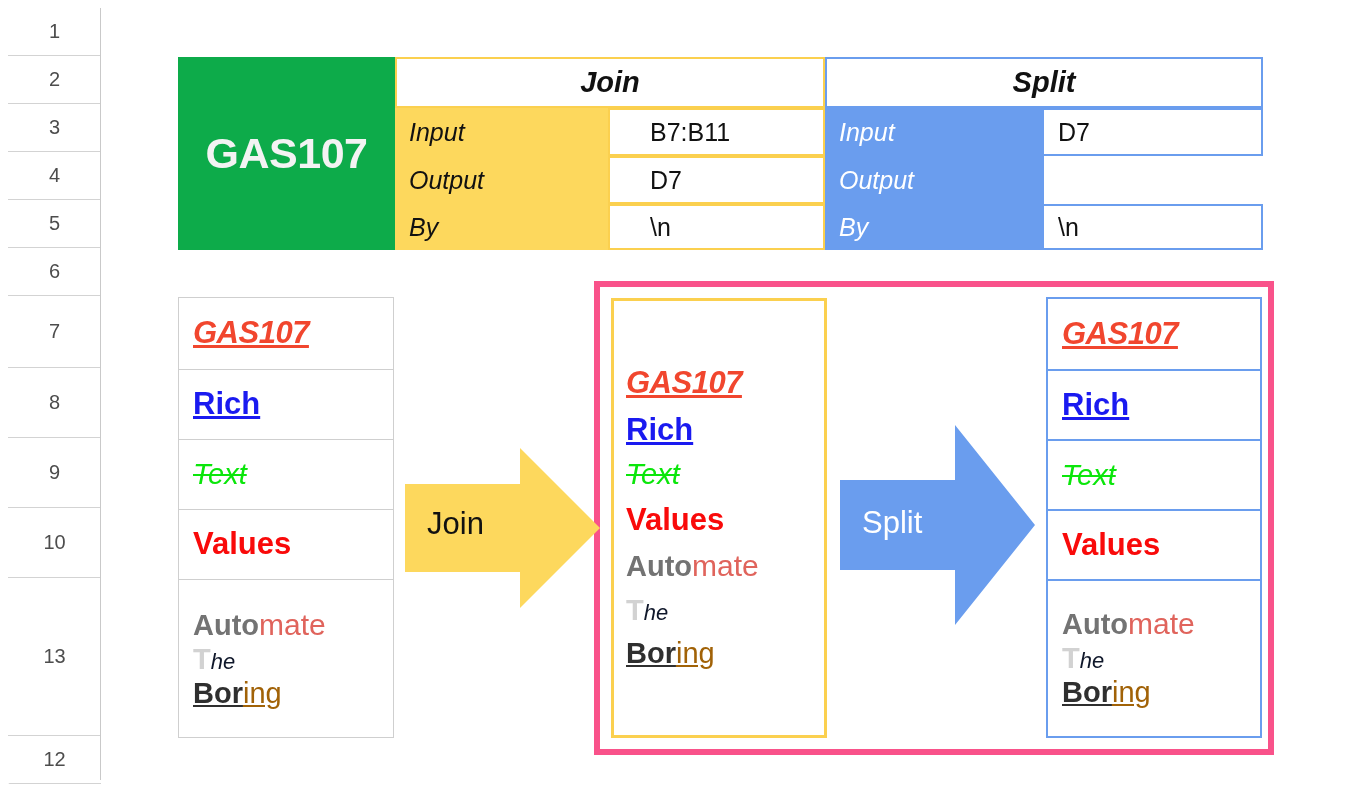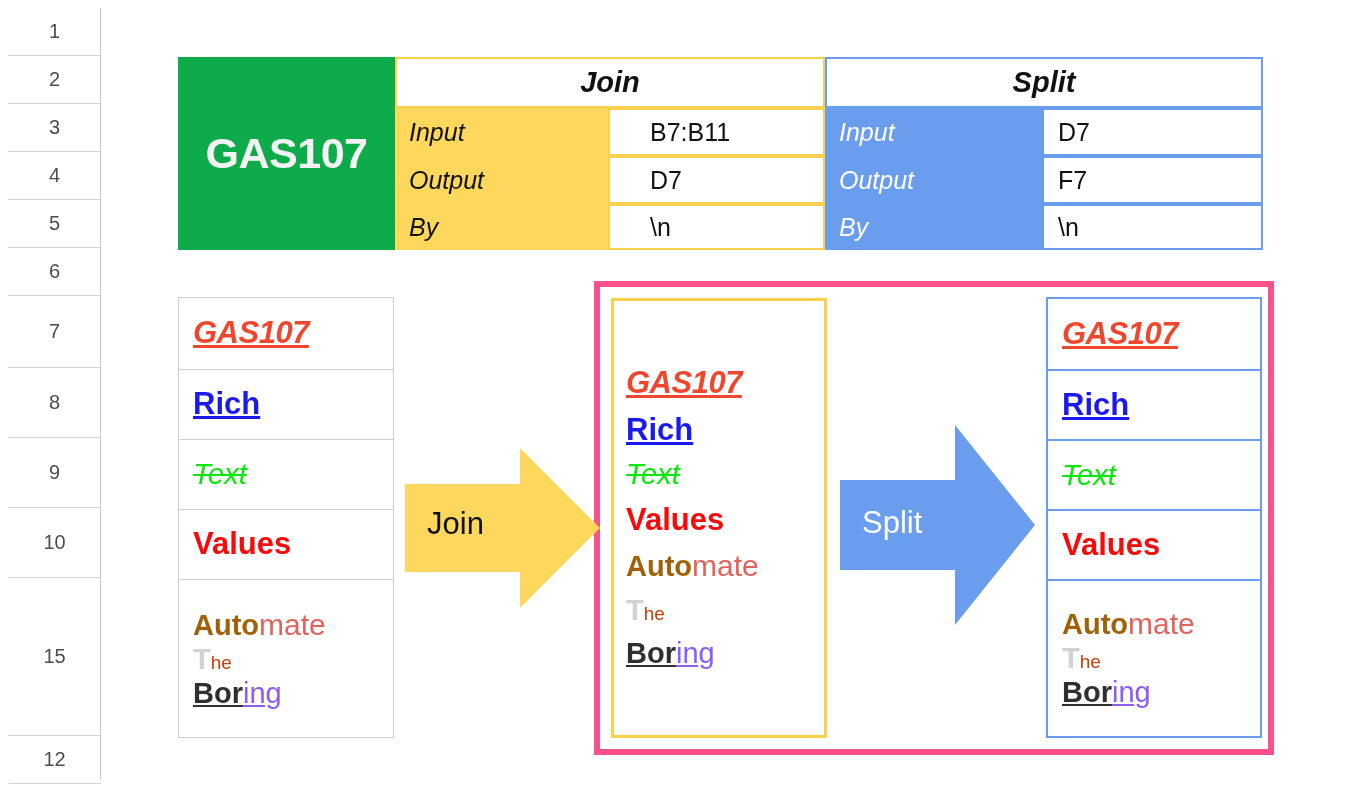--- a/index.html
+++ b/index.html
@@ -197,26 +197,26 @@
     color: #0BE60B;
     font-style: italic;
     text-decoration: line-through;
     font-size: 29px;
   }
   .t-values {
     color: #F90A0A;
     font-weight: bold;
     font-size: 31px;
   }
-  .t-auto-b { color: #a16207; font-weight: bold; font-size: 29px; }
+  .t-auto-b { color: #737373; font-weight: bold; font-size: 29px; }
   .t-auto-r { color: #E0645C; font-weight: normal; font-size: 30px; }
   .t-the-b  { color: #D2D2D2; font-weight: bold; font-size: 29px; }
-  .t-the-r  { color: #c2410c; font-weight: normal; font-size: 19px; }
+  .t-the-r  { color: #0f172a; font-weight: normal; font-size: 22px; font-style: italic; }
   .t-bor-b  { color: #2F2F2F; font-weight: bold; font-size: 29px; text-decoration: underline; margin-top: 24px; }
-  .t-bor-r  { color: #8b5cf6; font-weight: normal; font-size: 29px; text-decoration: underline; }
+  .t-bor-r  { color: #a16207; font-weight: normal; font-size: 29px; text-decoration: underline; }
 
   .multi-line { line-height: 1.48; }
   .joined-line { line-height: 1.5; }
 </style>
 </head>
 <body>
 
 <div id="sheet">
 
   <div id="gutter">
@@ -224,21 +224,21 @@
         <div class="row-head" style="top: 8px; height: 48px;">1</div>
         <div class="row-head" style="top: 56px; height: 48px;">2</div>
         <div class="row-head" style="top: 104px; height: 48px;">3</div>
         <div class="row-head" style="top: 152px; height: 48px;">4</div>
         <div class="row-head" style="top: 200px; height: 48px;">5</div>
         <div class="row-head" style="top: 248px; height: 48px;">6</div>
         <div class="row-head" style="top: 296px; height: 72px;">7</div>
         <div class="row-head" style="top: 368px; height: 70px;">8</div>
         <div class="row-head" style="top: 438px; height: 70px;">9</div>
         <div class="row-head" style="top: 508px; height: 70px; text-align: right;">10</div>
-        <div class="row-head" style="top: 578px; height: 158px;">15</div>
+        <div class="row-head" style="top: 578px; height: 158px;">13</div>
         <div class="row-head" style="top: 736px; height: 48px;">12</div>
       </div>
     <div id="gutter-divider"></div>
   </div>
 
   <div id="config-table">
 
     <div class="cfg-cell" id="cfg-gas">GAS107</div>
 
     <div class="cfg-cell cfg-title" id="cfg-title-join">Join</div>
@@ -250,21 +250,20 @@
     <div class="cfg-cell cfg-label join-label" style="left:217px;top:99px;width:215px;height:48px;">Output</div>
     <div class="cfg-cell cfg-value join-value" style="left:432px;top:99px;width:215px;height:48px;">D7</div>
 
     <div class="cfg-cell cfg-label join-label" style="left:217px;top:147px;width:215px;height:46px;">By</div>
     <div class="cfg-cell cfg-value join-value" style="left:432px;top:147px;width:215px;height:46px;">\n</div>
 
     <div class="cfg-cell cfg-label split-label" style="left:647px;top:51px;width:219px;height:48px;">Input</div>
     <div class="cfg-cell cfg-value split-value" style="left:866px;top:51px;width:219px;height:48px;">D7</div>
 
     <div class="cfg-cell cfg-label split-label" style="left:647px;top:99px;width:219px;height:48px;">Output</div>
-    <div class="cfg-cell cfg-value split-value" style="left:866px;top:99px;width:219px;height:48px;">F7</div>
 
     <div class="cfg-cell cfg-label split-label" style="left:647px;top:147px;width:219px;height:46px;">By</div>
     <div class="cfg-cell cfg-value split-value" style="left:866px;top:147px;width:219px;height:46px;">\n</div>
   </div>
 
   <div class="cellbox" id="input-col">
     <div class="cellrow" style="height:72px;">
       <span class="rt t-gas">GAS107</span>
     </div>
     <div class="cellrow" style="height:70px;">

